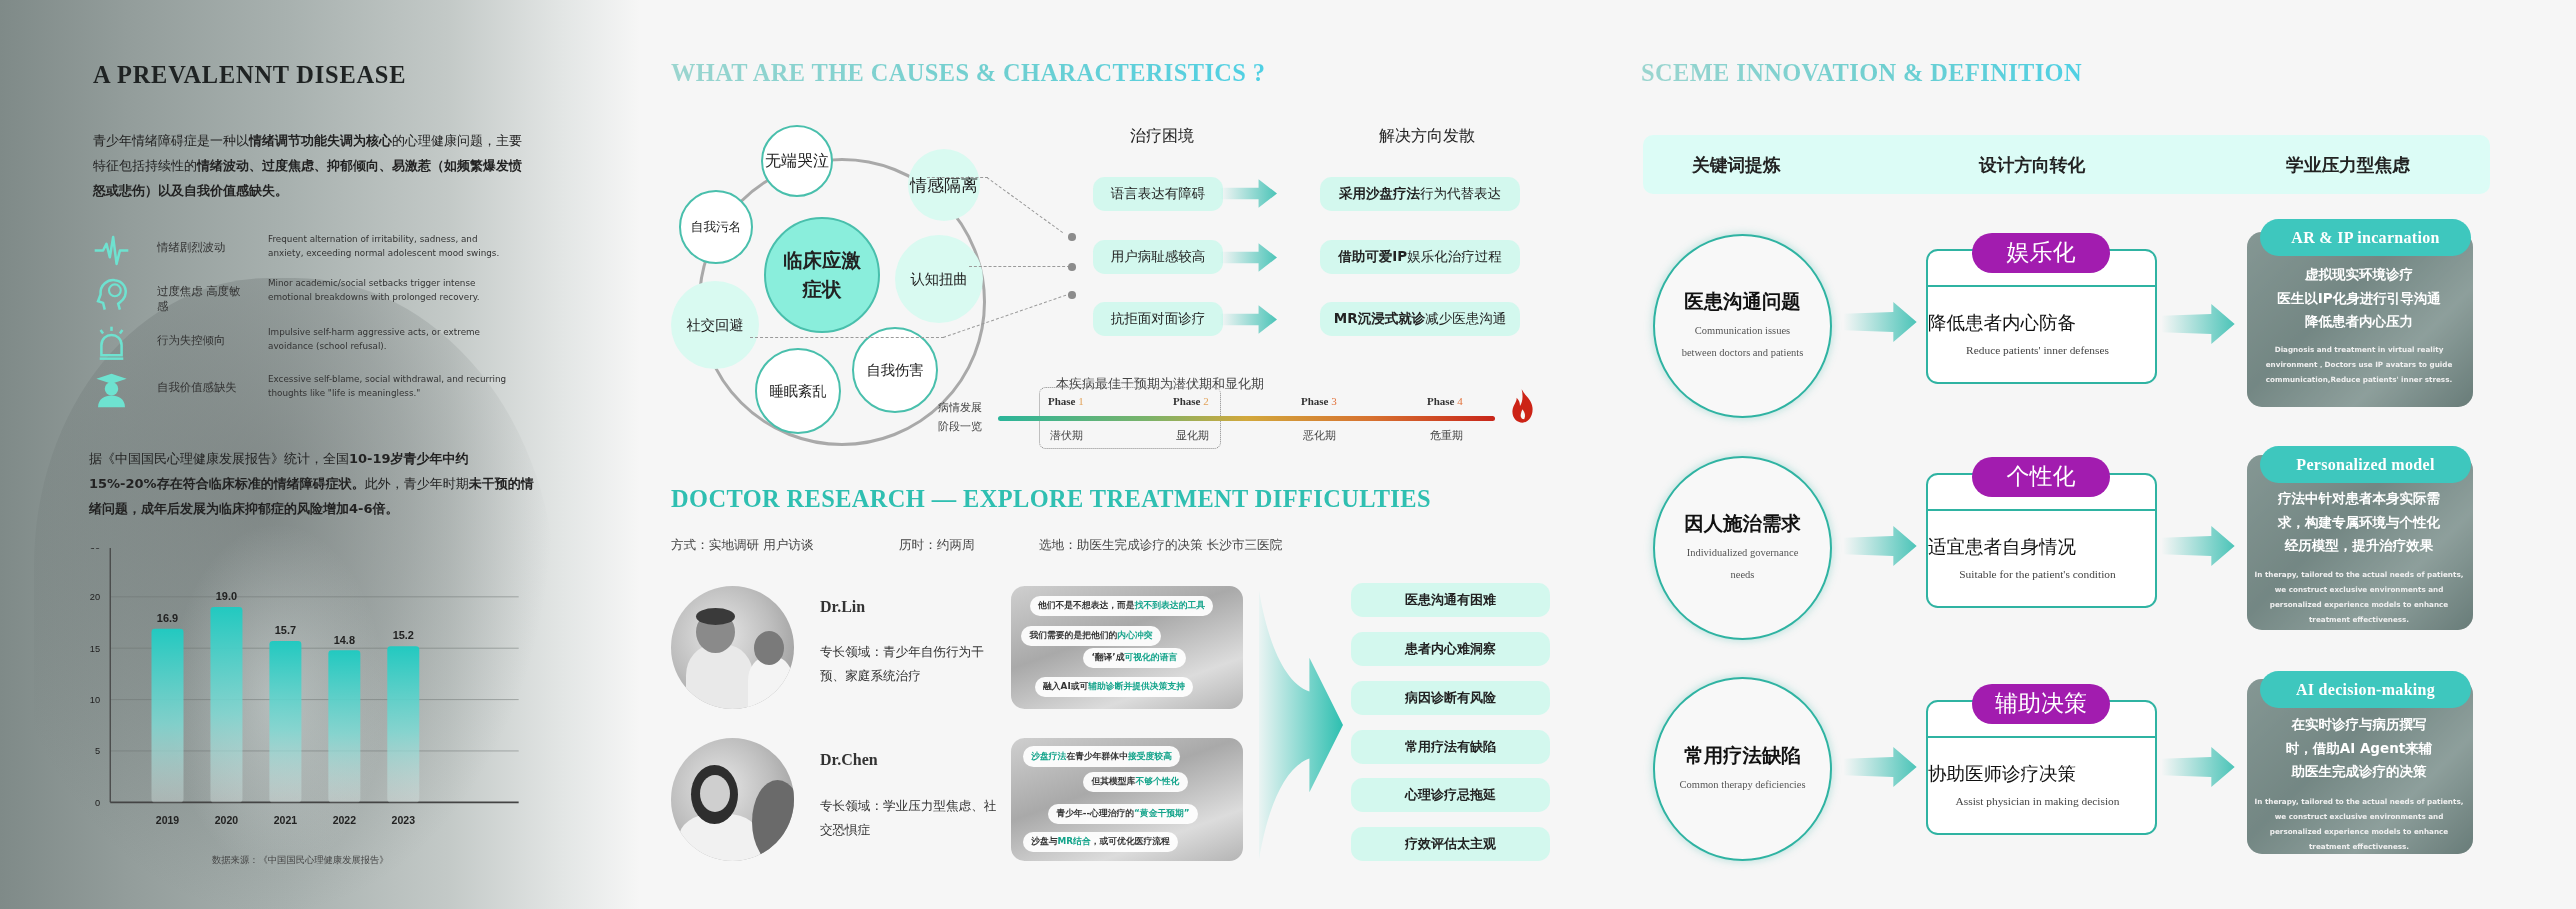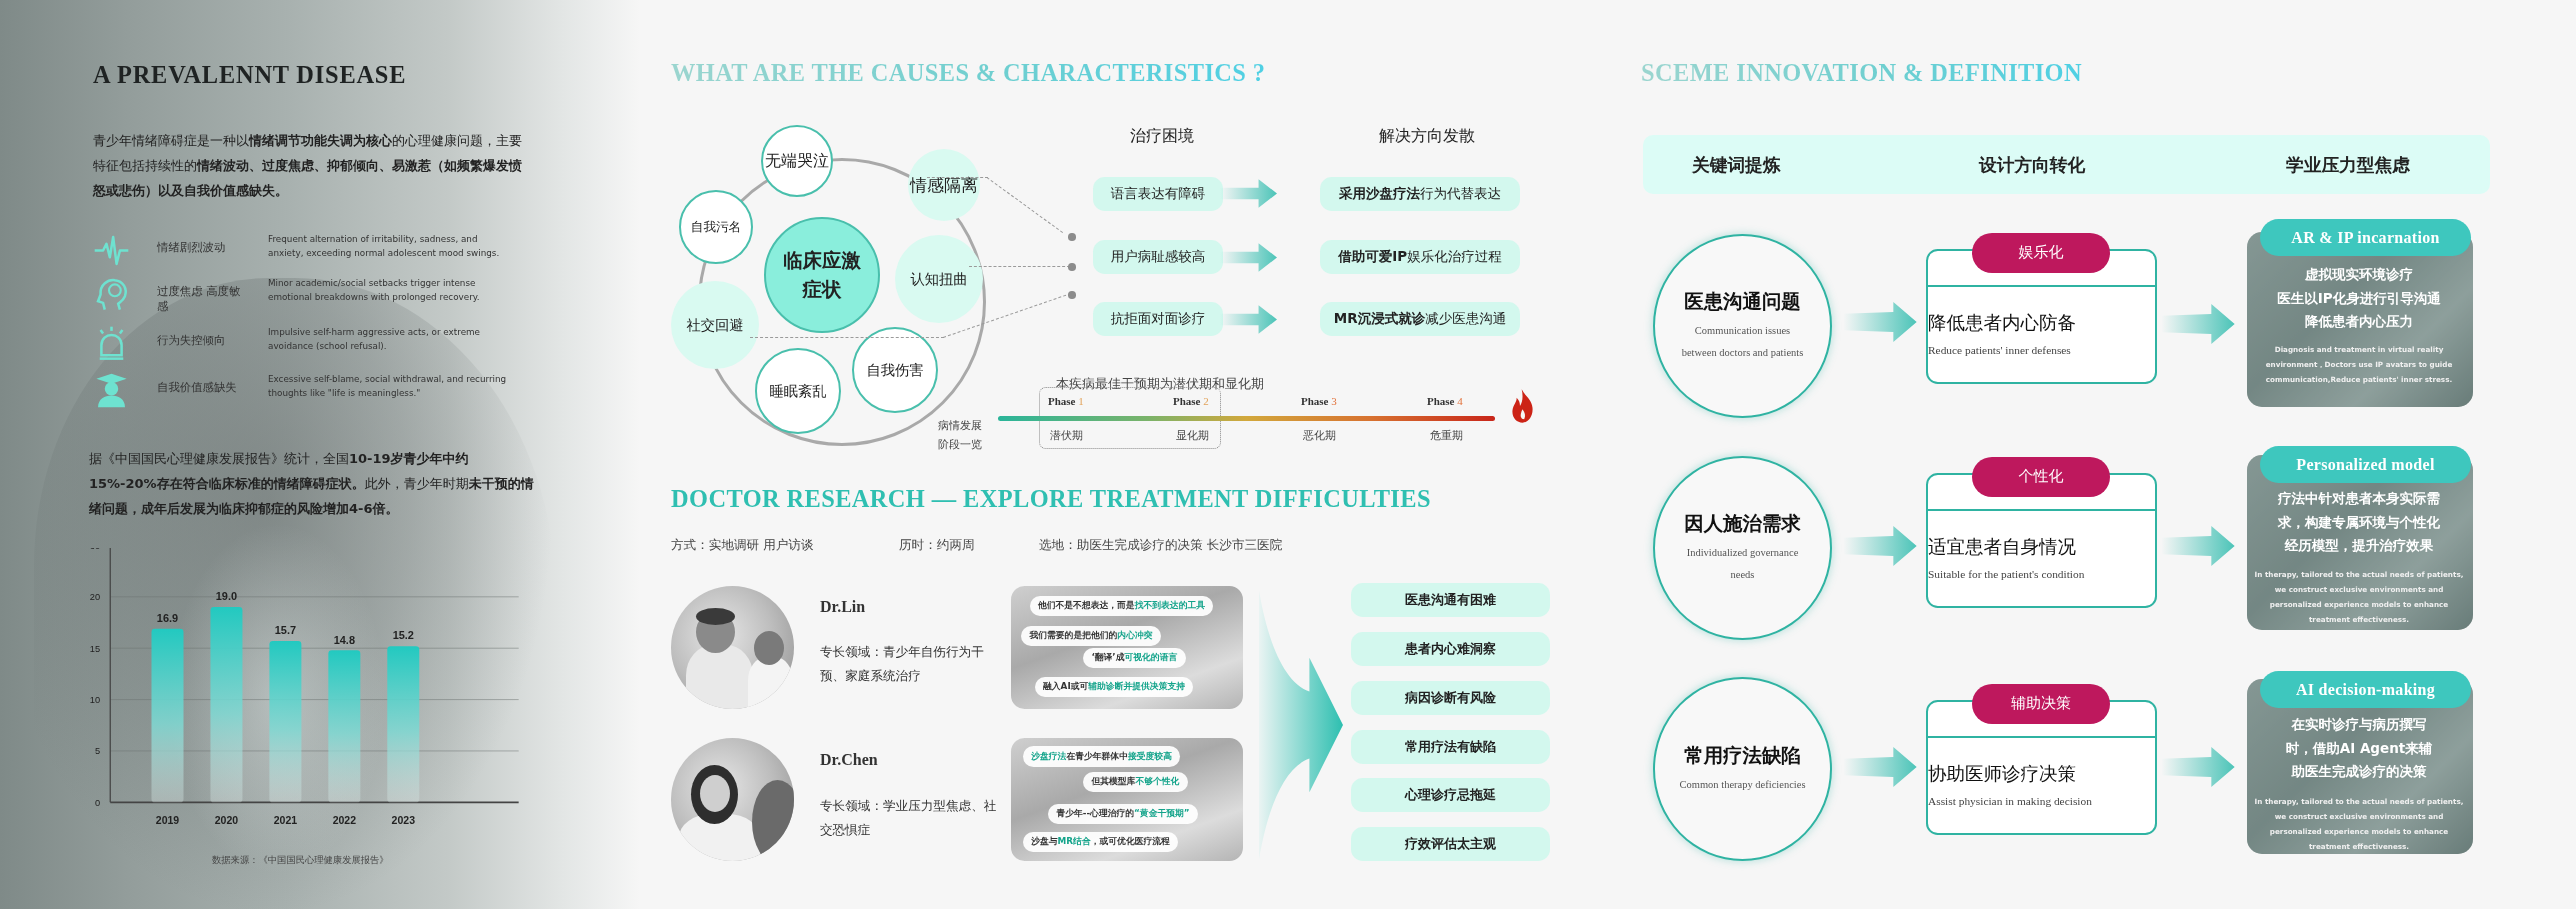--- a/index.html
+++ b/index.html
@@ -42,21 +42,21 @@
   .dash { position: absolute; border-top: 1.7px dashed #9a9a9a; height: 0; transform-origin: 0 0; }
   .dot { position: absolute; width: 7.6px; height: 7.6px; border-radius: 50%; background: #8c8c8c; }
 
   
   .tt-head { font-size: 16px; color: #222; }
   .pill { position: absolute; border-radius: 11.8px; background: #d3f8ee; display: flex; align-items: center; justify-content: center; font-size: 13.5px; color: #222; }
   .arrow { position: absolute; height: 29px; }
 
   
   .phase-note { left: 1056px; top: 365px; font-size: 13px; color: #444; margin-top: 10px; }
-  .phase-side { left: 938px; top: 399px; font-size: 11px; line-height: 18.5px; color: #444; width: 51px; margin-top: 18px; }
+  .phase-side { left: 938px; top: 399px; font-size: 11px; line-height: 18.5px; color: #444; width: 51px; }
   .phase-line { left: 998px; top: 416px; width: 497px; height: 5px; border-radius: 2.5px;
     background: linear-gradient(90deg, #2ab59a 0%, #7ab36a 30%, #d2a83c 50%, #d77230 75%, #c8261a 100%); }
   .phase-box { left: 1039px; top: 387px; width: 182px; height: 62px; border: 1.7px dotted #888; border-radius: 6.7px; }
   .phase-lbl { position: absolute; top: 395px; font-family: "Liberation Serif", "DejaVu Serif", serif; font-weight: 700; font-size: 11px; color: #333; }
   .phase-lbl span { color: #e2a35b; font-weight: 400; }
   .phase-lbl.p3 span, .phase-lbl.p4 span { color: #e2713a; }
   .phase-name { position: absolute; top: 428px; font-size: 11px; color: #444; }
 
   
   .meta { position: absolute; top: 537px; font-size: 12.6px; color: #444; }
@@ -75,23 +75,23 @@
 
   
   .sch-head { left: 1643px; top: 135px; width: 847px; height: 59px; border-radius: 10px; background: #dcfcf6; }
   .sch-head div { position: absolute; top: 17.7px; font-size: 17.7px; font-weight: 700; color: #222; }
   .kw-circ { position: absolute; left: 1653px; width: 179px; height: 184px; border-radius: 50%; border: 2.5px solid #2fb3a2; background: #f8f8f8;
     box-shadow: 0 0 8.4px rgba(47,179,162,0.35); display: flex; flex-direction: column; align-items: center; justify-content: center; text-align: center; }
   .kw-cn { font-size: 19.4px; font-weight: 700; color: #111; margin-bottom: 5px; }
   .kw-en { font-family: "Liberation Serif", "DejaVu Serif", serif; font-size: 10.5px; line-height: 22px; color: #555; width: 126px; }
   .dir-box { position: absolute; left: 1926px; width: 231px; height: 135px; border: 2.5px solid #2fb3a2; border-radius: 11.8px; background: #fff; }
   .dir-box .divider { position: absolute; left: 0; right: 0; top: 34px; border-top: 2.5px solid #2fb3a2; }
-  .dir-tag { position: absolute; left: 44px; top: -18.5px; width: 138px; height: 40px; border-radius: 20px; background: #be185d; color: #fff; font-size: 15px; display: flex; align-items: center; justify-content: center; }
+  .dir-tag { position: absolute; left: 44px; top: -18.5px; width: 138px; height: 40px; border-radius: 20px; background: #a21caf; color: #fff; font-size: 23px; display: flex; align-items: center; justify-content: center; }
   .dir-cn { position: absolute; left: 0; right: 0; top: 59px; text-align: left; font-size: 18.5px; color: #111; }
-  .dir-en { position: absolute; left: 0; right: 8px; top: 93px; text-align: left; font-family: "Liberation Serif", "DejaVu Serif", serif; font-size: 11.4px; color: #444; }
+  .dir-en { position: absolute; left: 0; right: 8px; top: 93px; text-align: center; font-family: "Liberation Serif", "DejaVu Serif", serif; font-size: 11.4px; color: #444; }
   .sch-arrow { position: absolute; width: 74px; height: 40px; }
   .out-card { position: absolute; left: 2247px; width: 226px; height: 175px; border-radius: 15px; overflow: hidden;
     background: linear-gradient(135deg, #9aa5a3 0%, #7f8c8a 40%, #a7b1af 70%, #6e7b79 100%); }
   .out-card .overlay { position:absolute; inset:0; background: rgba(95,125,120,0.35); }
   .out-tag { position: absolute; left: 2260px; width: 211px; height: 37px; border-radius: 18.5px; background: #3ec7be; color: #fff;
     font-family: "Liberation Serif", "DejaVu Serif", serif; font-weight: 700; font-size: 16px; display: flex; align-items: center; justify-content: center; letter-spacing: 0.3px; }
   .out-cn { position: absolute; left: 2253px; width: 212px; text-align: center; font-size: 13.5px; line-height: 23.6px; font-weight: 700; color: #fff; }
   .out-en { position: absolute; left: 2253px; width: 212px; text-align: center; font-size: 7.2px; line-height: 15px; color: #f0f0f0; font-weight: 700; }
 </style>
 </head>

